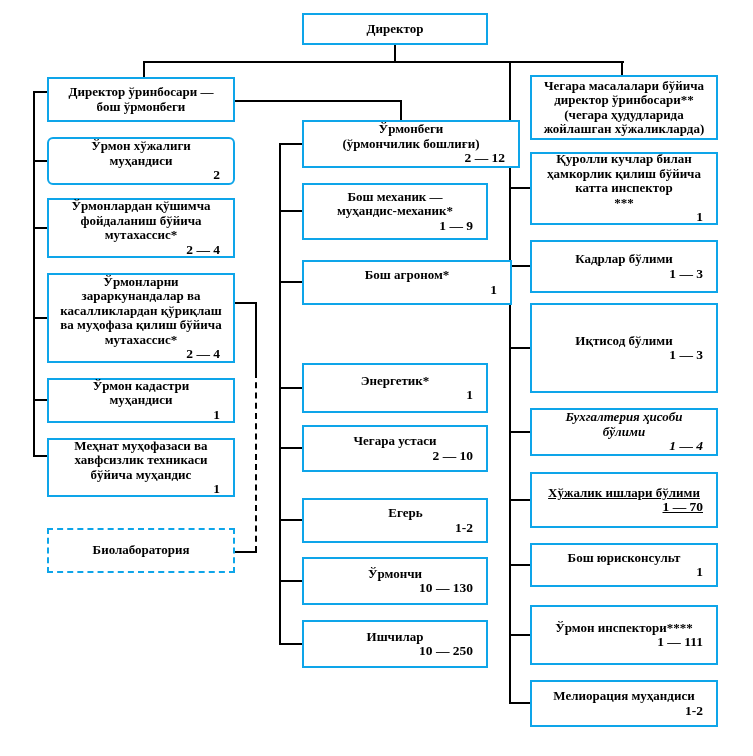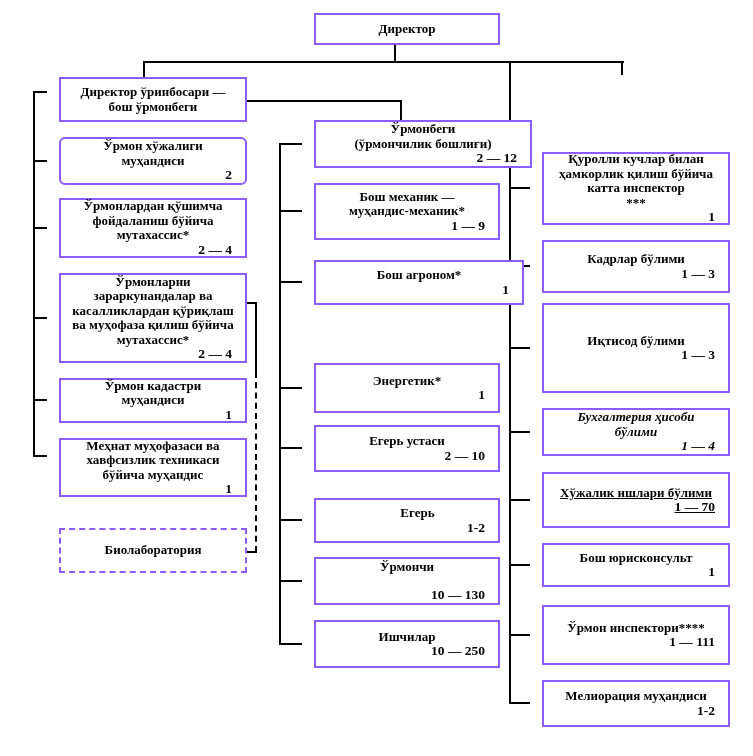--- a/index.html
+++ b/index.html
@@ -1,24 +1,23 @@
 <!DOCTYPE html>
 <html><head>
 <meta charset="utf-8">
 <style>
   html,body { margin:0; padding:0; background:#ffffff; }
   .canvas {
     position:relative; width:753px; height:756px; background:#ffffff;
     font-family:"Liberation Serif","DejaVu Serif",serif; font-weight:bold; color:#000;
   }
   .node {
-    position:absolute; border:2px solid #8b5cf6; background:#fff; box-sizing:border-box;
+    position:absolute; border:2px solid #0ea5e9; background:#fff; box-sizing:border-box;
     display:flex; flex-direction:column; justify-content:center; align-items:center;
     padding:1px 10px;
-    margin-left:12px;
   }
   .node .lbl { white-space:pre-line; text-align:center; font-size:13px; line-height:14.5px; }
   .node .num { align-self:stretch; text-align:right; font-size:13.5px; line-height:14.5px; padding-right:3px; }
   .node.dashed { border-style:dashed; }
   .line { position:absolute; background:#000; }
   .line.dashv { background:none; border-left:2px dashed #000; }
 </style>
 </head>
 <body>
 
@@ -119,36 +118,42 @@
   </div>
   <div class="node" style="left:302px;top:260px;width:210px;height:45px;">
     <div class="lbl">Бош агроном*</div>
     <div class="num">1</div>
   </div>
   <div class="node" style="left:302px;top:363px;width:186px;height:50px;">
     <div class="lbl">Энергетик*</div>
     <div class="num">1</div>
   </div>
   <div class="node" style="left:302px;top:425px;width:186px;height:47px;">
-    <div class="lbl">Егерь устаси</div>
+    <div class="lbl">Чегара устаси</div>
     <div class="num">2 — 10</div>
   </div>
   <div class="node" style="left:302px;top:498px;width:186px;height:45px;padding-left:31px;">
     <div class="lbl">Егерь</div>
     <div class="num">1-2</div>
   </div>
-  <div class="node" style="left:302px;top:557px;width:186px;height:48px;justify-content:space-between;">
+  <div class="node" style="left:302px;top:557px;width:186px;height:48px;">
     <div class="lbl">Ўрмончи</div>
     <div class="num">10 — 130</div>
   </div>
   <div class="node" style="left:302px;top:620px;width:186px;height:48px;">
     <div class="lbl">Ишчилар</div>
     <div class="num">10 — 250</div>
   </div>
 
+  <div class="node" style="left:530px;top:75px;width:188px;height:65px;">
+    <div class="lbl">Чегара масалалари бўйича
+директор ўринбосари**
+(чегара ҳудудларида
+жойлашган хўжаликларда)</div>
+  </div>
   <div class="node" style="left:530px;top:152px;width:188px;height:73px;">
     <div class="lbl">Қуролли кучлар билан
 ҳамкорлик қилиш бўйича
 катта инспектор
 ***</div>
     <div class="num">1</div>
   </div>
   <div class="node" style="left:530px;top:240px;width:188px;height:53px;">
     <div class="lbl">Кадрлар бўлими</div>
     <div class="num">1 — 3</div>

